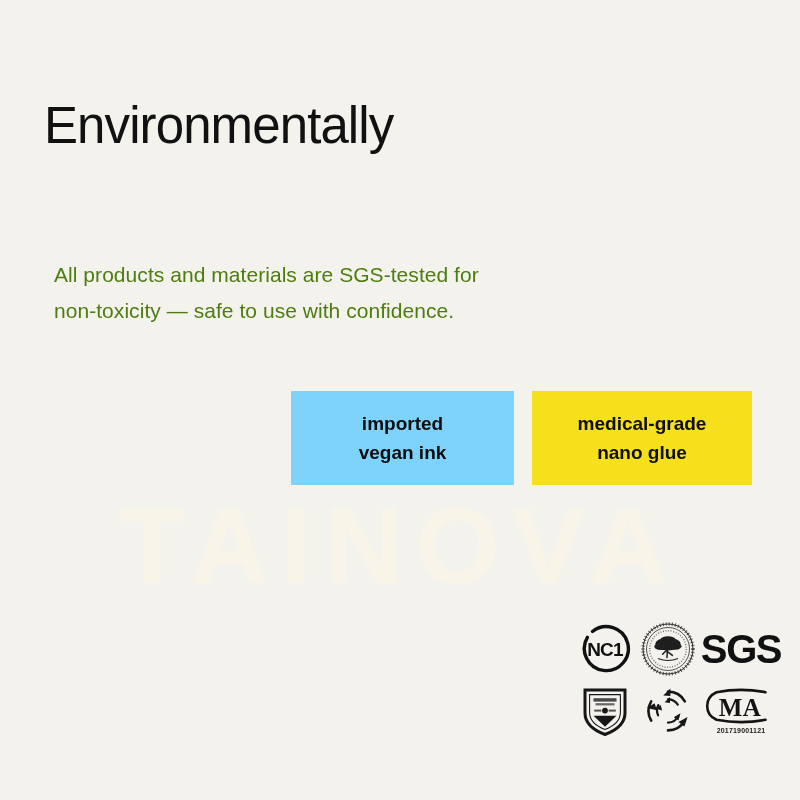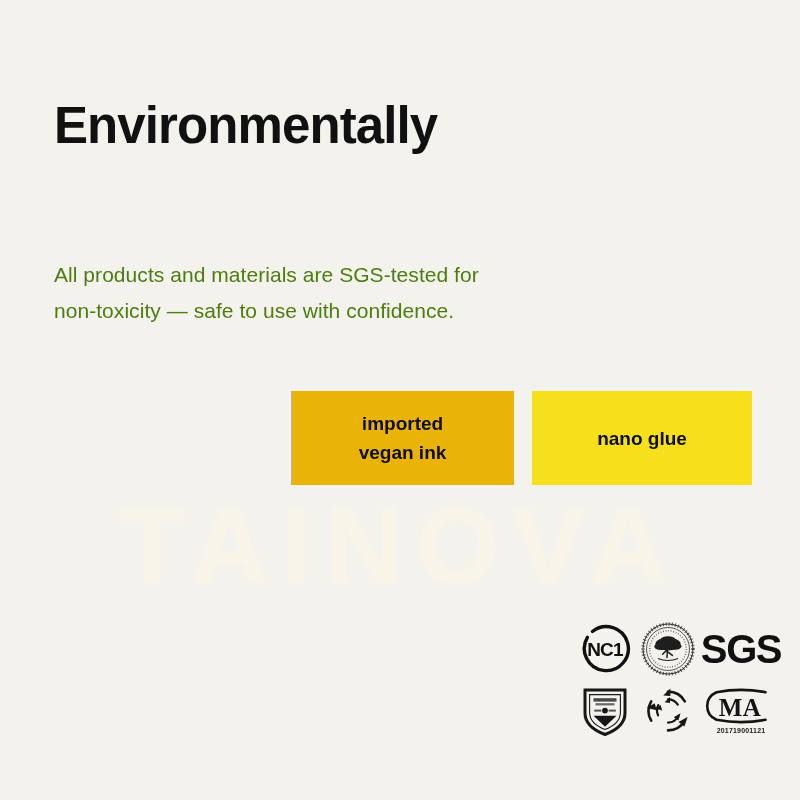--- a/index.html
+++ b/index.html
@@ -38,26 +38,26 @@
     color: #f8f5e8;
     white-space: nowrap;
     user-select: none;
     pointer-events: none;
     z-index: 0;
   }
 
   
   .headline {
     position: absolute;
-    left: 54px;
+    left: 44px;
     top: 50px;
     width: 700px;
     z-index: 2;
     font-family: "Liberation Sans", sans-serif;
-    font-weight: 700;
+    font-weight: 400;
     font-size: 51px;
     line-height: 63px;
     letter-spacing: -0.9px;
     color: #111111;
     margin-top: 44px;
   }
   .headline .hl-line { display: block; }
 
   
   .subcopy {
@@ -163,26 +163,27 @@
   </h1>
 
   <p class="subcopy" style="color: #4d7c0f;">
     <span class="sc-line">All products and materials are SGS-tested for</span>
     <span class="sc-line">non-toxicity — safe to use with confidence.</span>
   </p>
 
   <div class="chip-row">
 
 
-    <div class="chip chip-1" style="background-color: #eab308;">
+    <div class="chip chip-1" style="background-color: #7dd3fc;">
       <span>imported</span>
       <span>vegan ink</span>
     </div>
 
     <div class="chip chip-2" style="background-color: rgb(246, 224, 27);">
+      <span>medical-grade</span>
       <span>nano glue</span>
     </div>
 
   </div>
 
   <div class="cert-grid">
 
     <div class="cert-cell">
       <svg width="52" height="52" viewBox="0 0 52 52">
         <path d="M13.5 8.5 A22 22 0 1 1 8.4 14.4" fill="none" stroke="#111111" stroke-width="3.4" stroke-linecap="round"></path>

